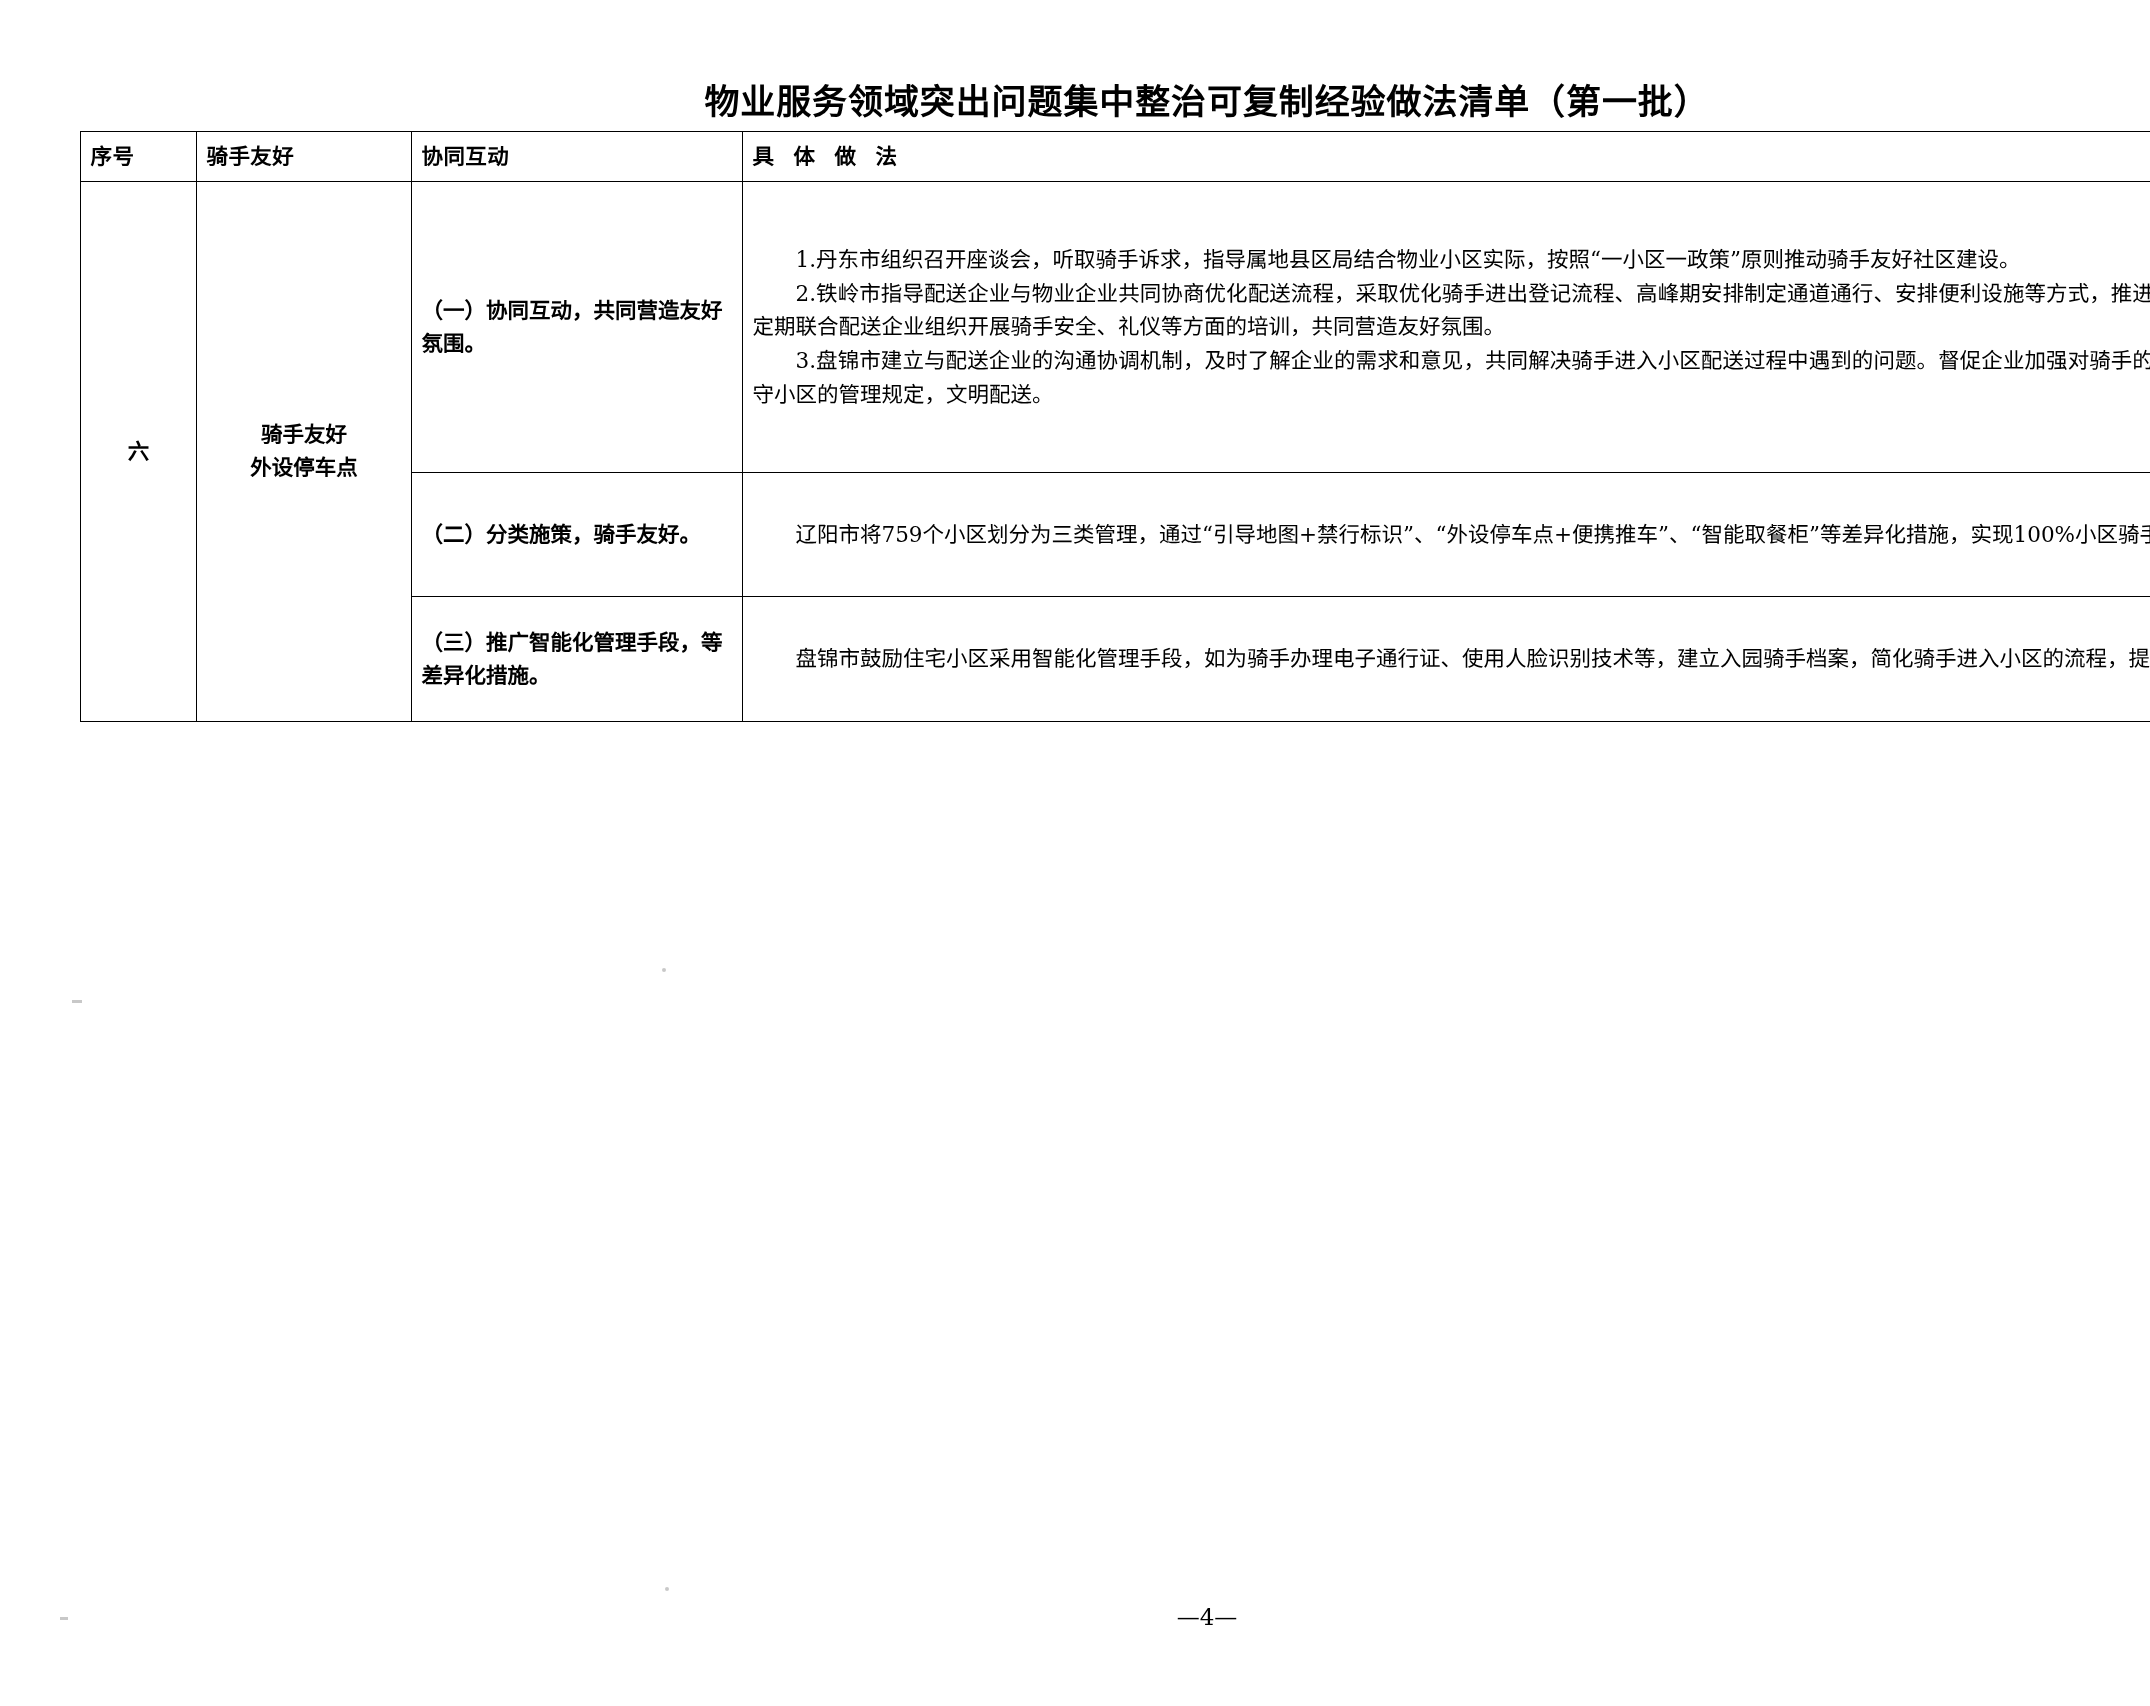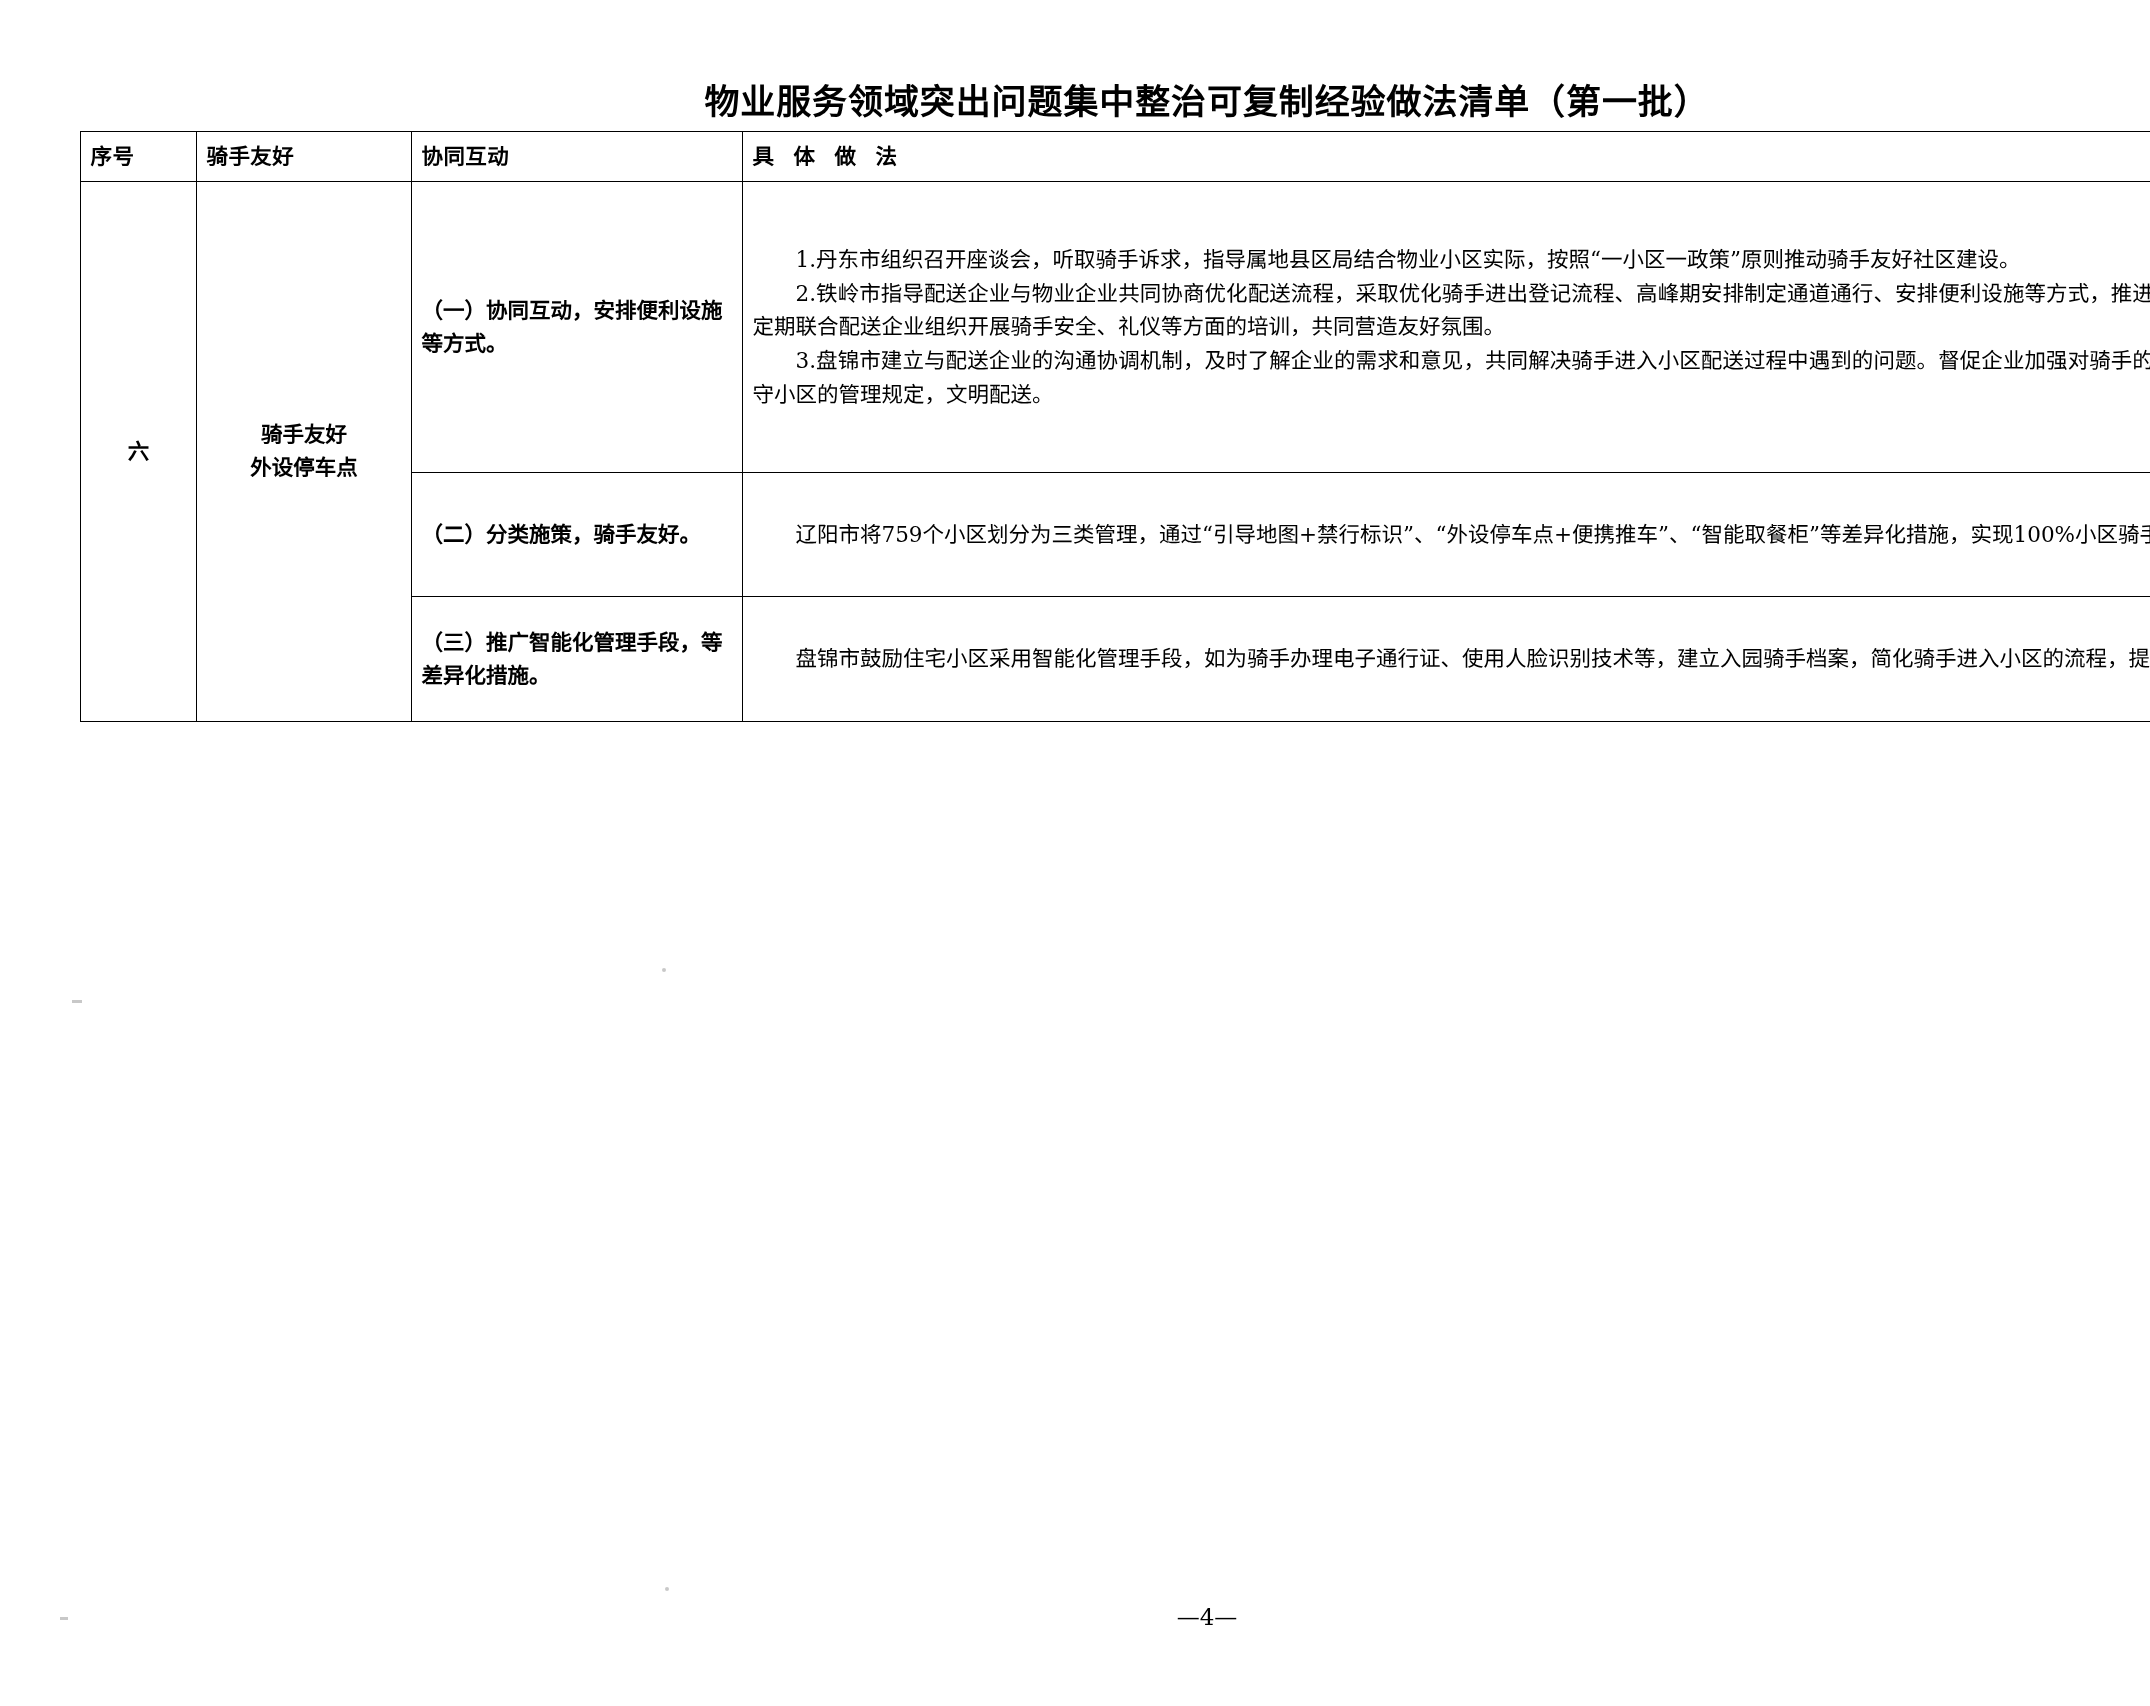--- a/index.html
+++ b/index.html
@@ -151,21 +151,21 @@
         <th class="wide-spaced">具 体 做 法</th>
       </tr>
     </thead>
     <tbody>
       <tr class="row-a">
         <td class="cell-seq" rowspan="3">六</td>
         <td class="cell-task" rowspan="3">
           <span>骑手友好</span><br>
           <span>外设停车点</span>
         </td>
-        <td class="cell-measure">（一）协同互动，安排便利设施等方式。</td>
+        <td class="cell-measure">（一）协同互动，共同营造友好氛围。</td>
         <td class="cell-detail">
           <p>1.丹东市组织召开座谈会，听取骑手诉求，指导属地县区局结合物业小区实际，按照“一小区一政策”原则推动骑手友好社区建设。</p>
           <p>2.铁岭市指导配送企业与物业企业共同协商优化配送流程，采取优化骑手进出登记流程、高峰期安排制定通道通行、安排便利设施等方式，推进骑手进小区工作。定期联合配送企业组织开展骑手安全、礼仪等方面的培训，共同营造友好氛围。</p>
           <p>3.盘锦市建立与配送企业的沟通协调机制，及时了解企业的需求和意见，共同解决骑手进入小区配送过程中遇到的问题。督促企业加强对骑手的管理，引导骑手遵守小区的管理规定，文明配送。</p>
         </td>
       </tr>
       <tr class="row-b">
         <td class="cell-measure">（二）分类施策，骑手友好。</td>
         <td class="cell-detail">
           <p>辽阳市将759个小区划分为三类管理，通过“引导地图+禁行标识”、“外设停车点+便携推车”、“智能取餐柜”等差异化措施，实现100%小区骑手服务覆盖。</p>

